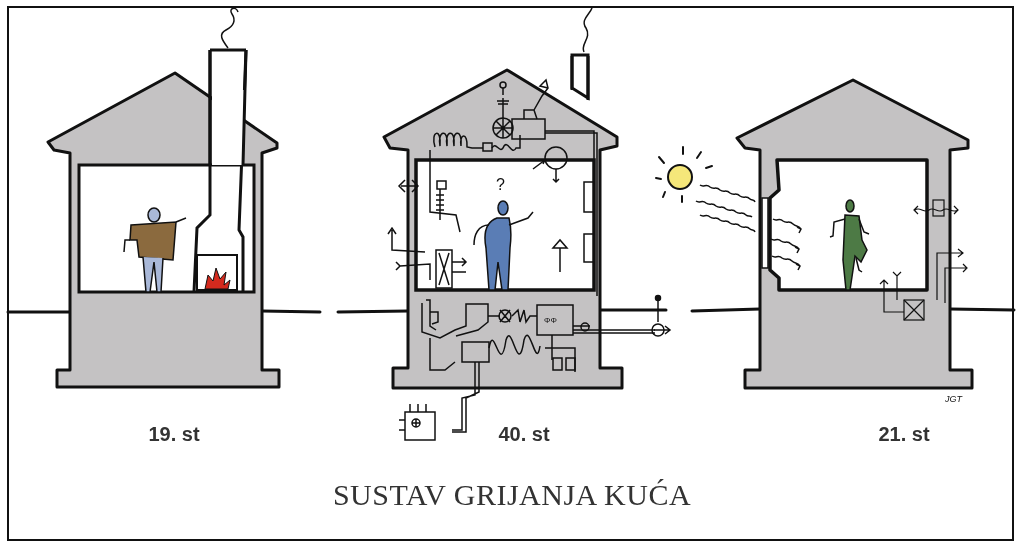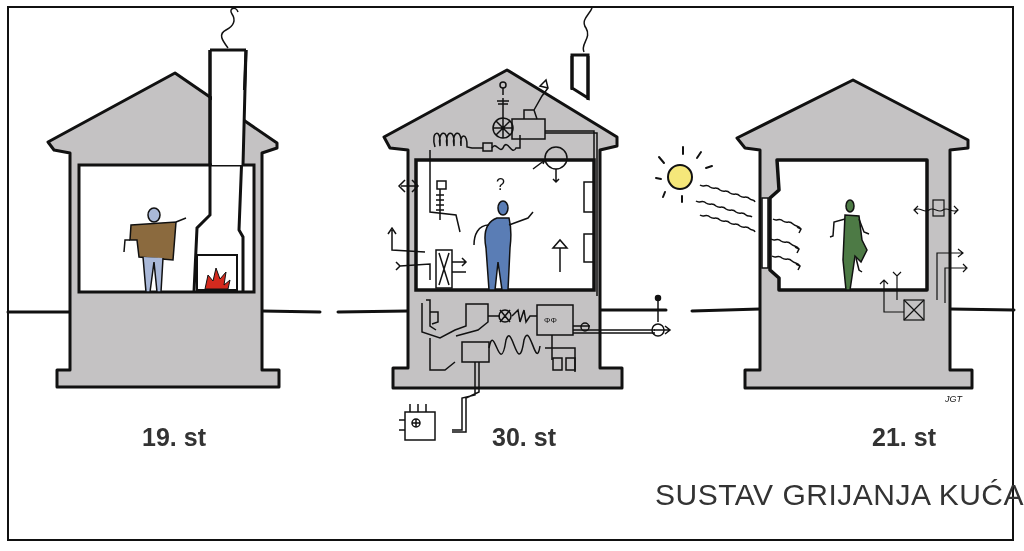--- a/index.html
+++ b/index.html
@@ -1,20 +1,20 @@
 <!DOCTYPE html>
 <html><head>
 <meta charset="utf-8">
 <style>
   html,body{margin:0;padding:0;background:#ffffff;}
   body{width:1024px;height:551px;position:relative;overflow:hidden;font-family:"Liberation Sans",sans-serif;}
   .frame{position:absolute;left:7px;top:6px;width:1007px;height:535px;border:2px solid #111;box-sizing:border-box;}
   svg.art{position:absolute;left:0;top:0;}
-  .era-label{position:absolute;font-weight:bold;font-size:25px;color:#333;text-align:center;width:120px;}
-  .title{position:absolute;left:0;width:1024px;top:478px;text-align:right;font-size:30px;color:#333;letter-spacing:0.5px;}
+  .era-label{position:absolute;font-weight:bold;font-size:20px;color:#333;text-align:center;width:120px;}
+  .title{position:absolute;left:0;width:1024px;top:478px;text-align:center;font-size:30px;color:#333;letter-spacing:0.5px;font-family:Liberation Serif, serif;}
 </style>
 </head>
 <body>
 
 <div class="frame"></div>
 
 <svg class="art" width="1024" height="551" viewBox="0 0 1024 551">
   <g stroke="#111" stroke-width="3" fill="none" stroke-linejoin="round" stroke-linecap="round">
 
     <path d="M8 312 L70 312"></path>
@@ -148,16 +148,16 @@
     <g>
       <ellipse cx="850" cy="206" rx="4" ry="6" fill="#4d7a45" stroke="#111" stroke-width="1.5"></ellipse>
       <path d="M845 215 L859 216 L862 240 L867 250 L861 262 L855 256 L853 270 L850 290 L846 290 L843 260 Z" fill="#4d7a45" stroke="#111" stroke-width="1.5"></path>
       <path d="M845 219 L834 222 L833 236 L830 237 M859 219 L864 232 L869 234 M856 258 L859 270 L862 272" fill="none" stroke="#111" stroke-width="1.5"></path>
     </g>
     <text x="945" y="402" font-size="9" font-style="italic" fill="#111" font-family="Liberation Sans, sans-serif">JGT</text>
   </g>
 </svg>
 
 <div class="era-label" style="left:114px;top:423px;">19. st</div>
-<div class="era-label" style="left:464px;top:423px;">30. st</div>
+<div class="era-label" style="left:464px;top:423px;">40. st</div>
 <div class="era-label" style="left:844px;top:423px;">21. st</div>
 
 <div class="title">SUSTAV GRIJANJA KUĆA</div>
 
 </body></html>

